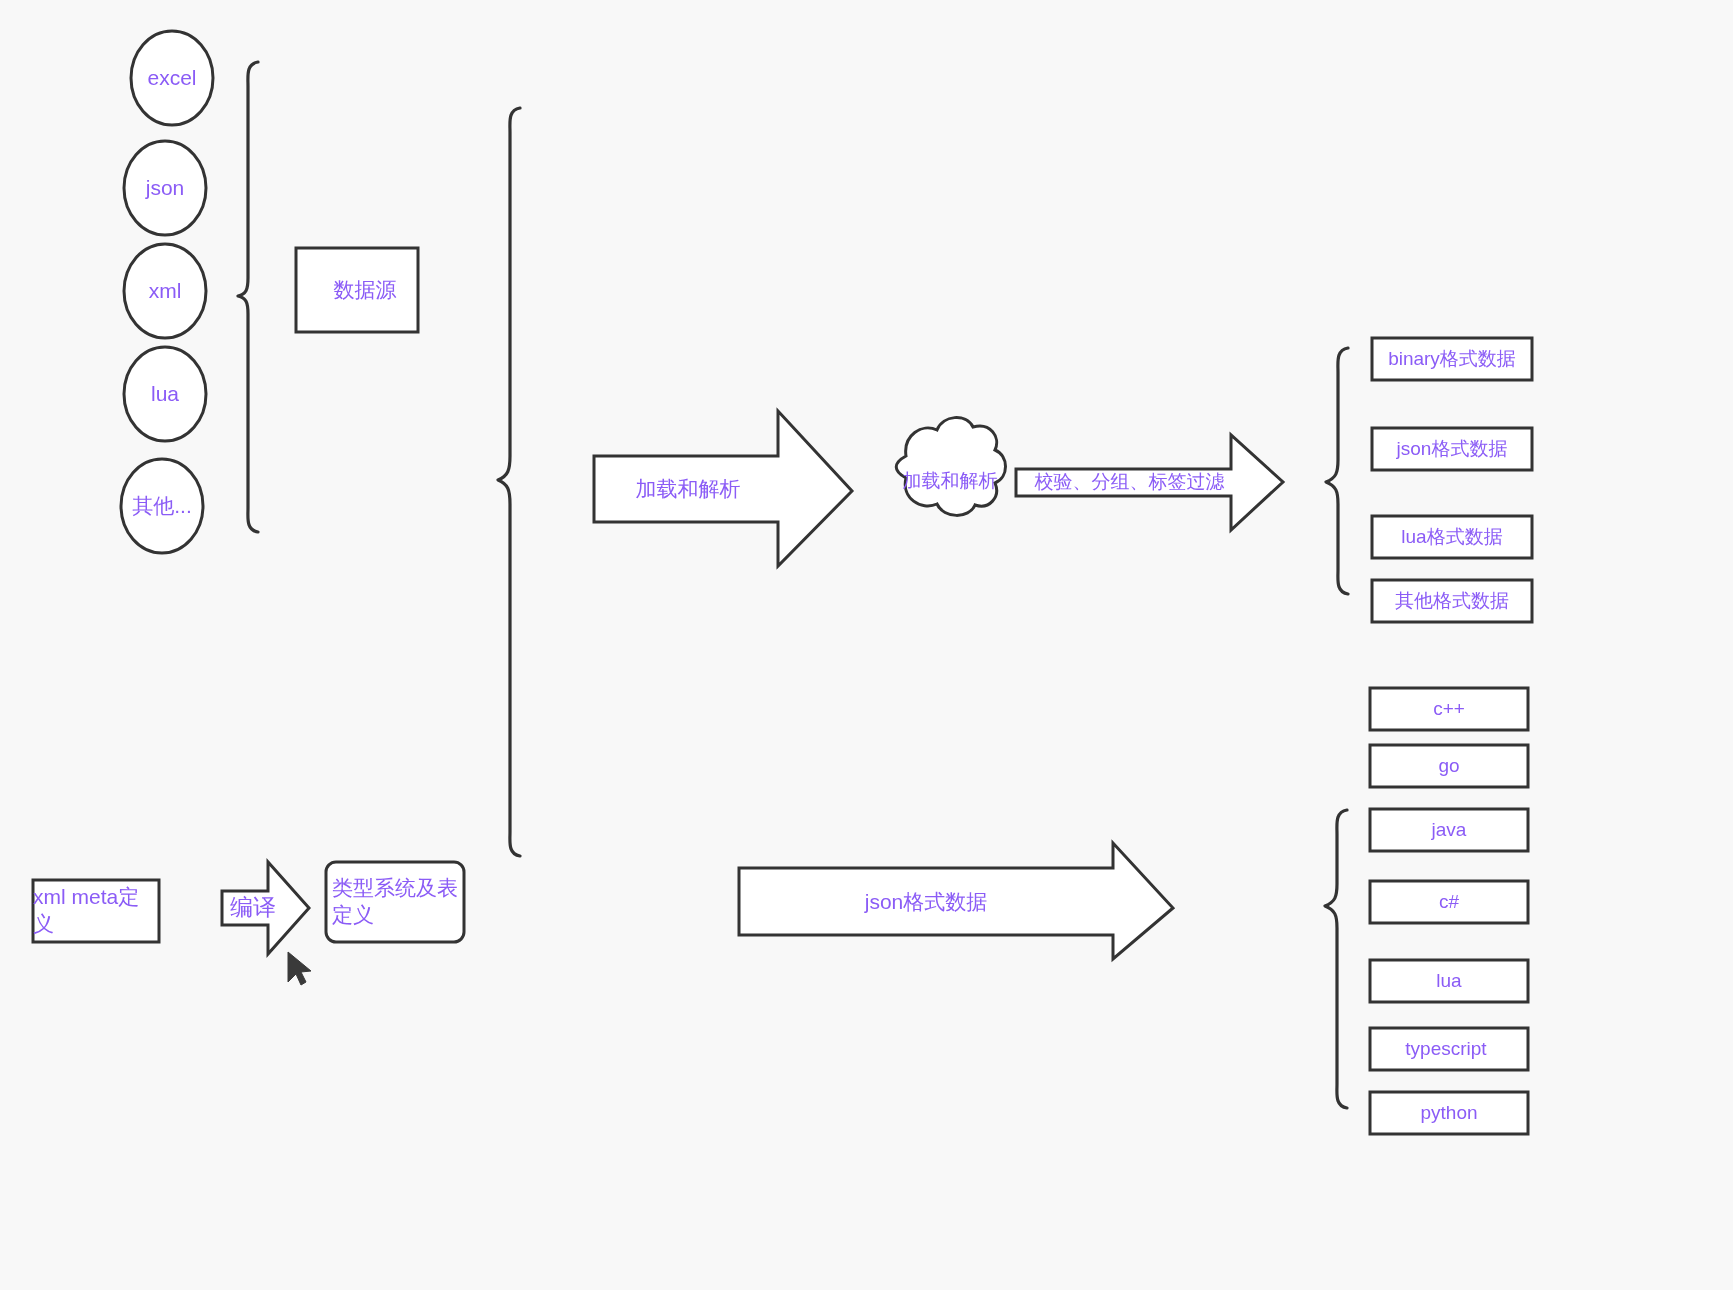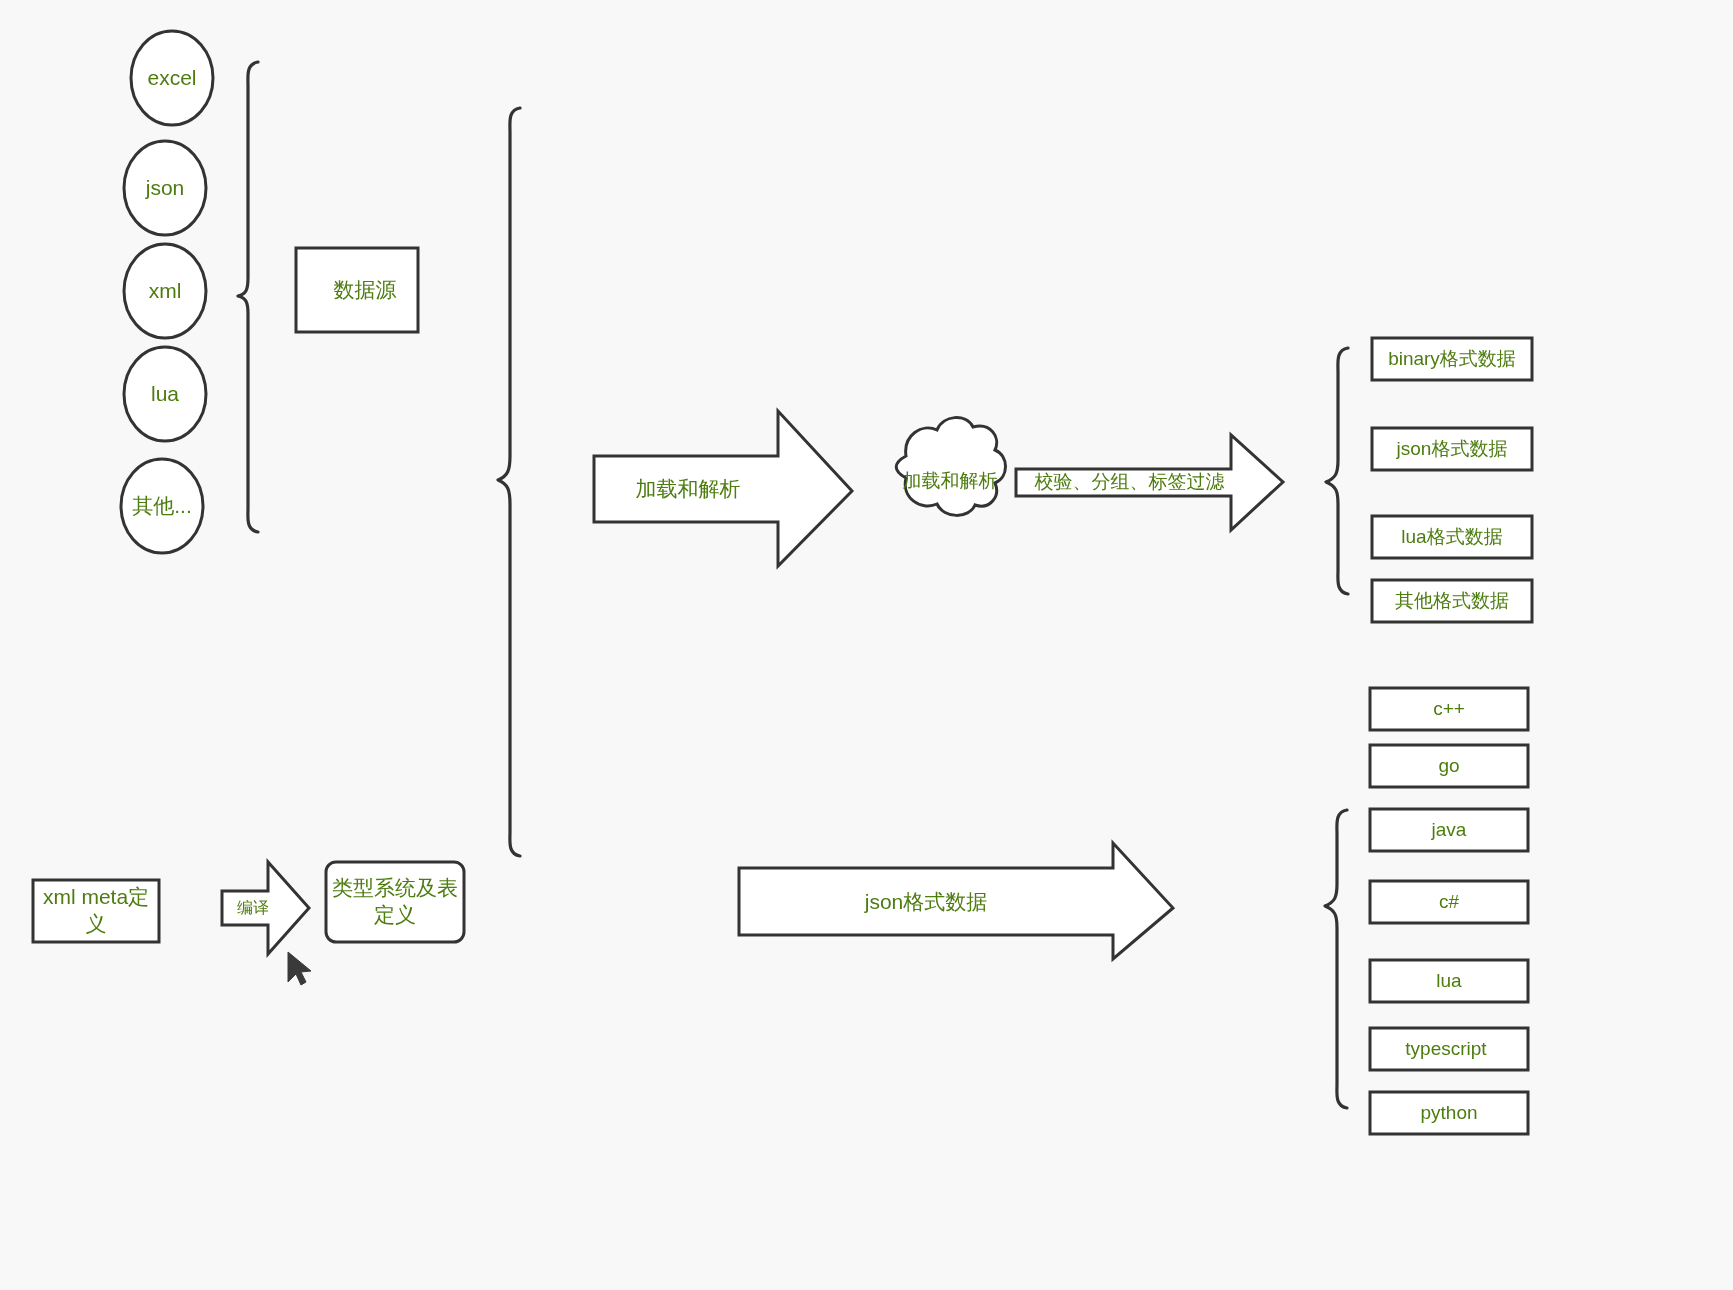--- a/index.html
+++ b/index.html
@@ -36,29 +36,28 @@
     stroke: #333333;
     stroke-width: 3.2;
     stroke-linecap: round;
     stroke-linejoin: round;
   }
   .label {
     position: absolute;
     display: flex;
     align-items: center;
     justify-content: center;
-    text-align: center;
-    color: #4d7c0f;
+    color: #8b5cf6;
     font-size: 21px;
     line-height: 1.28;
     pointer-events: none;
     white-space: pre-line;
   }
   .label.small { font-size: 19px; }
-  .label.tiny  { font-size: 16px; }
+  .label.tiny  { font-size: 23px; }
 </style>
 </head>
 <body>
 
 <div id="canvas">
 
   <svg class="layer" viewBox="0 0 1733 1290" xmlns="http://www.w3.org/2000/svg">
 
     <ellipse class="shape-stroke" cx="172" cy="78" rx="41" ry="47"></ellipse>
     <ellipse class="shape-stroke" cx="165" cy="188" rx="41" ry="47"></ellipse>

